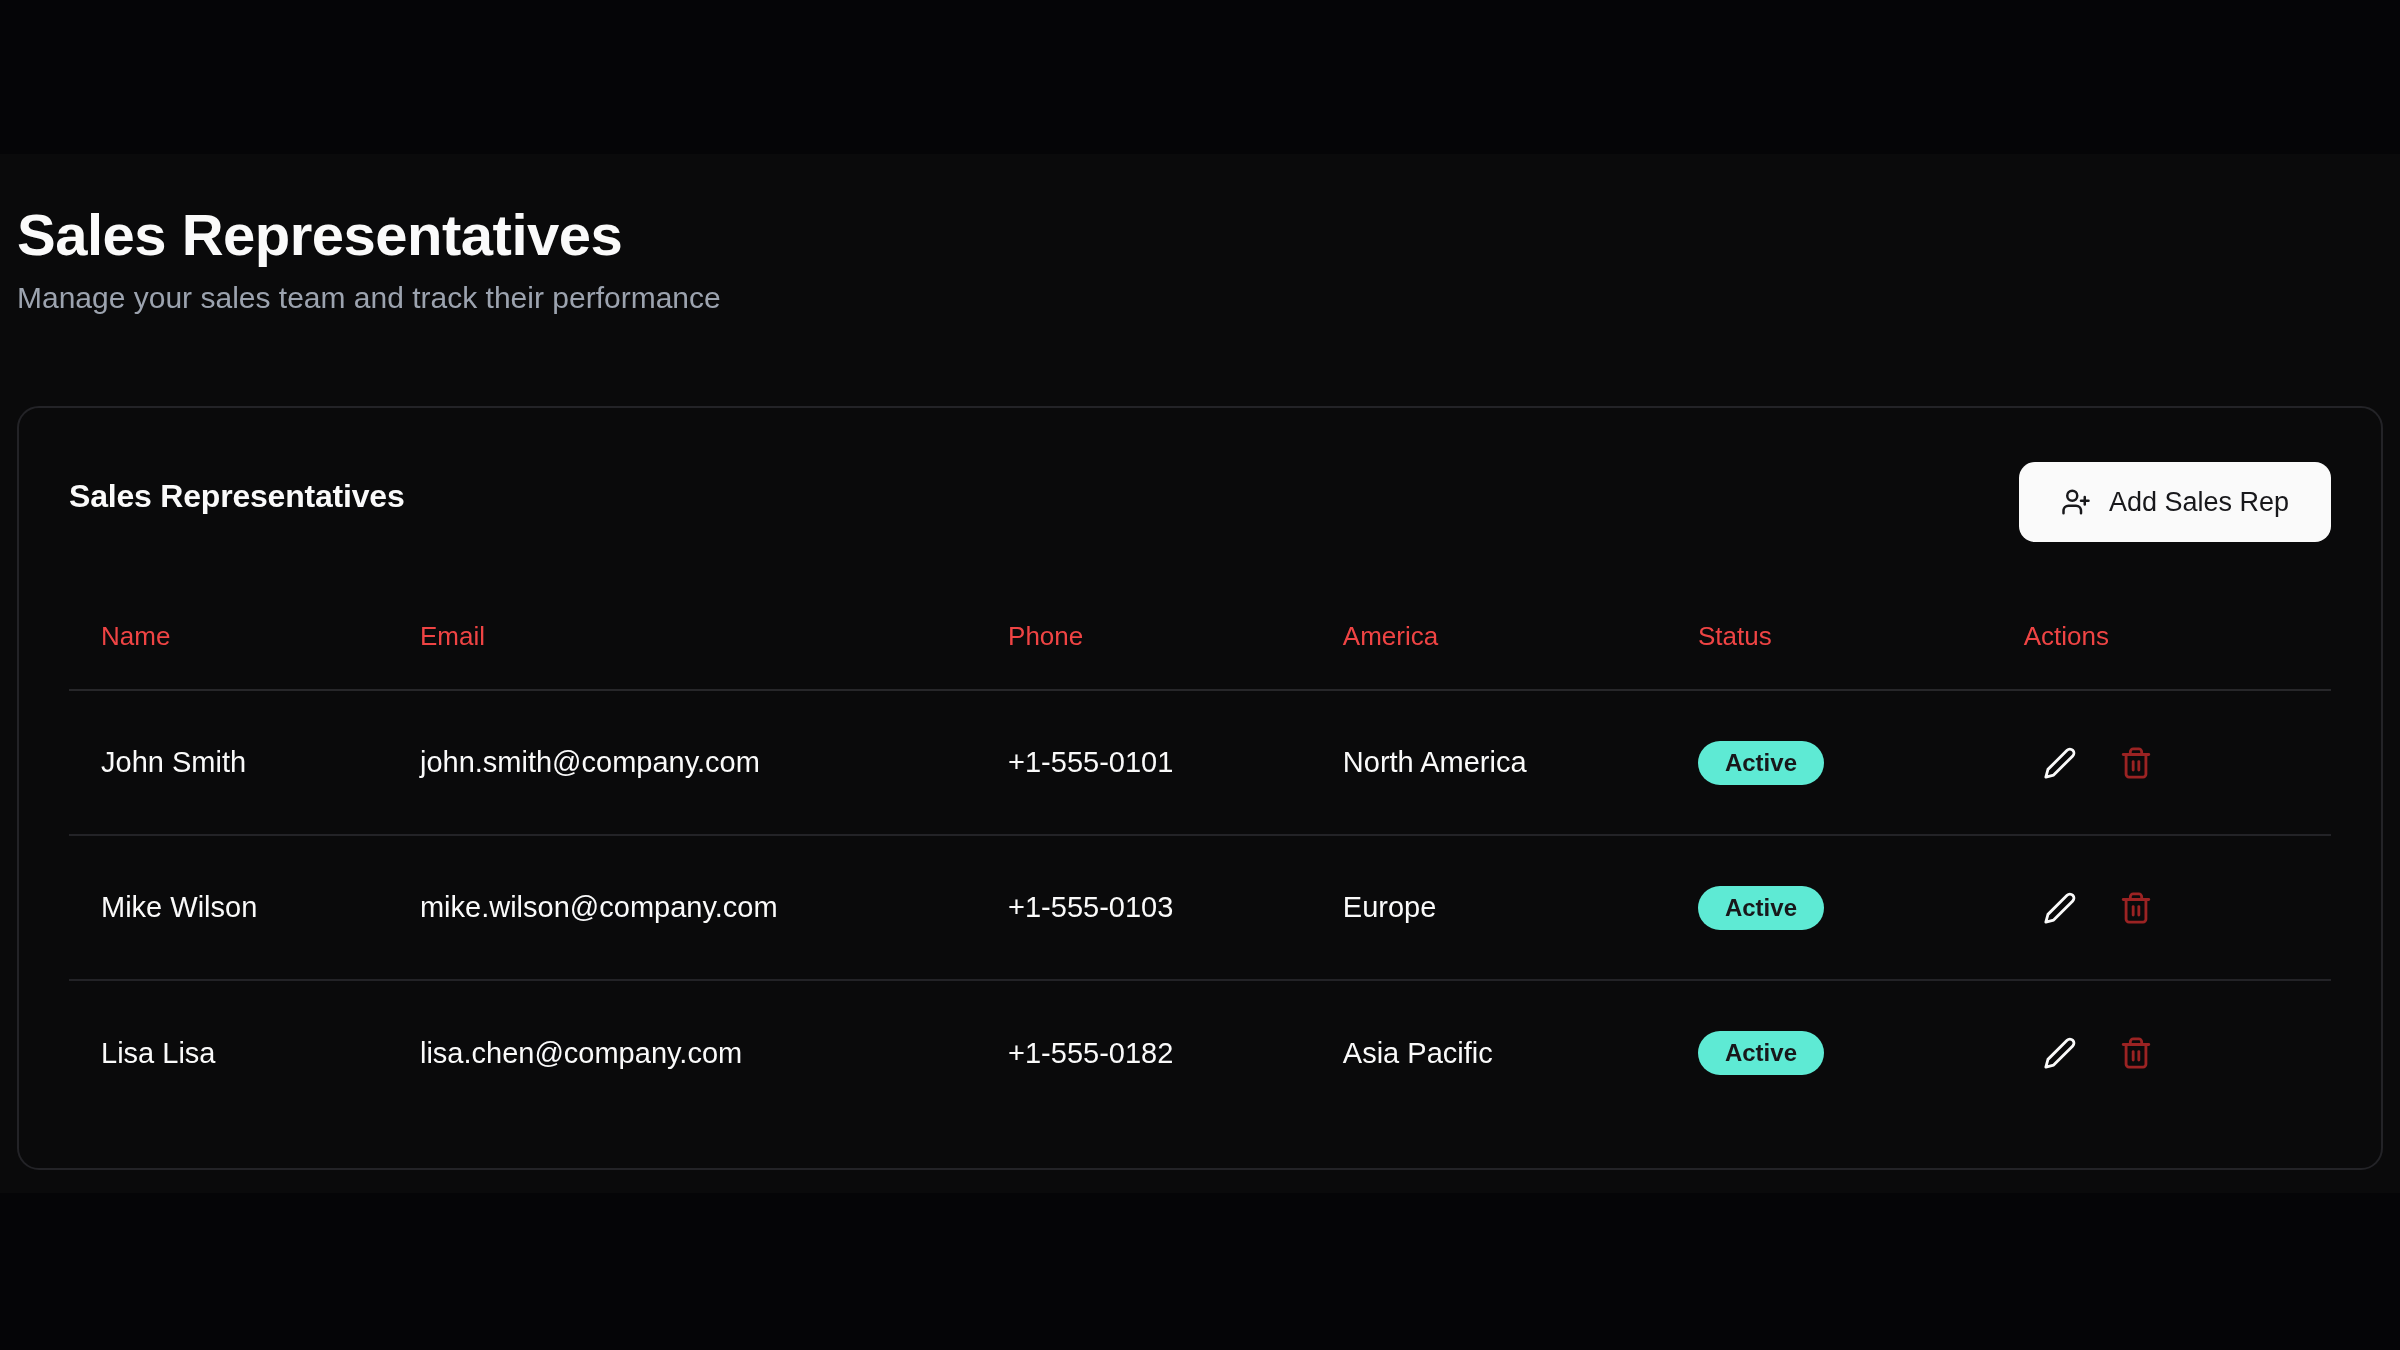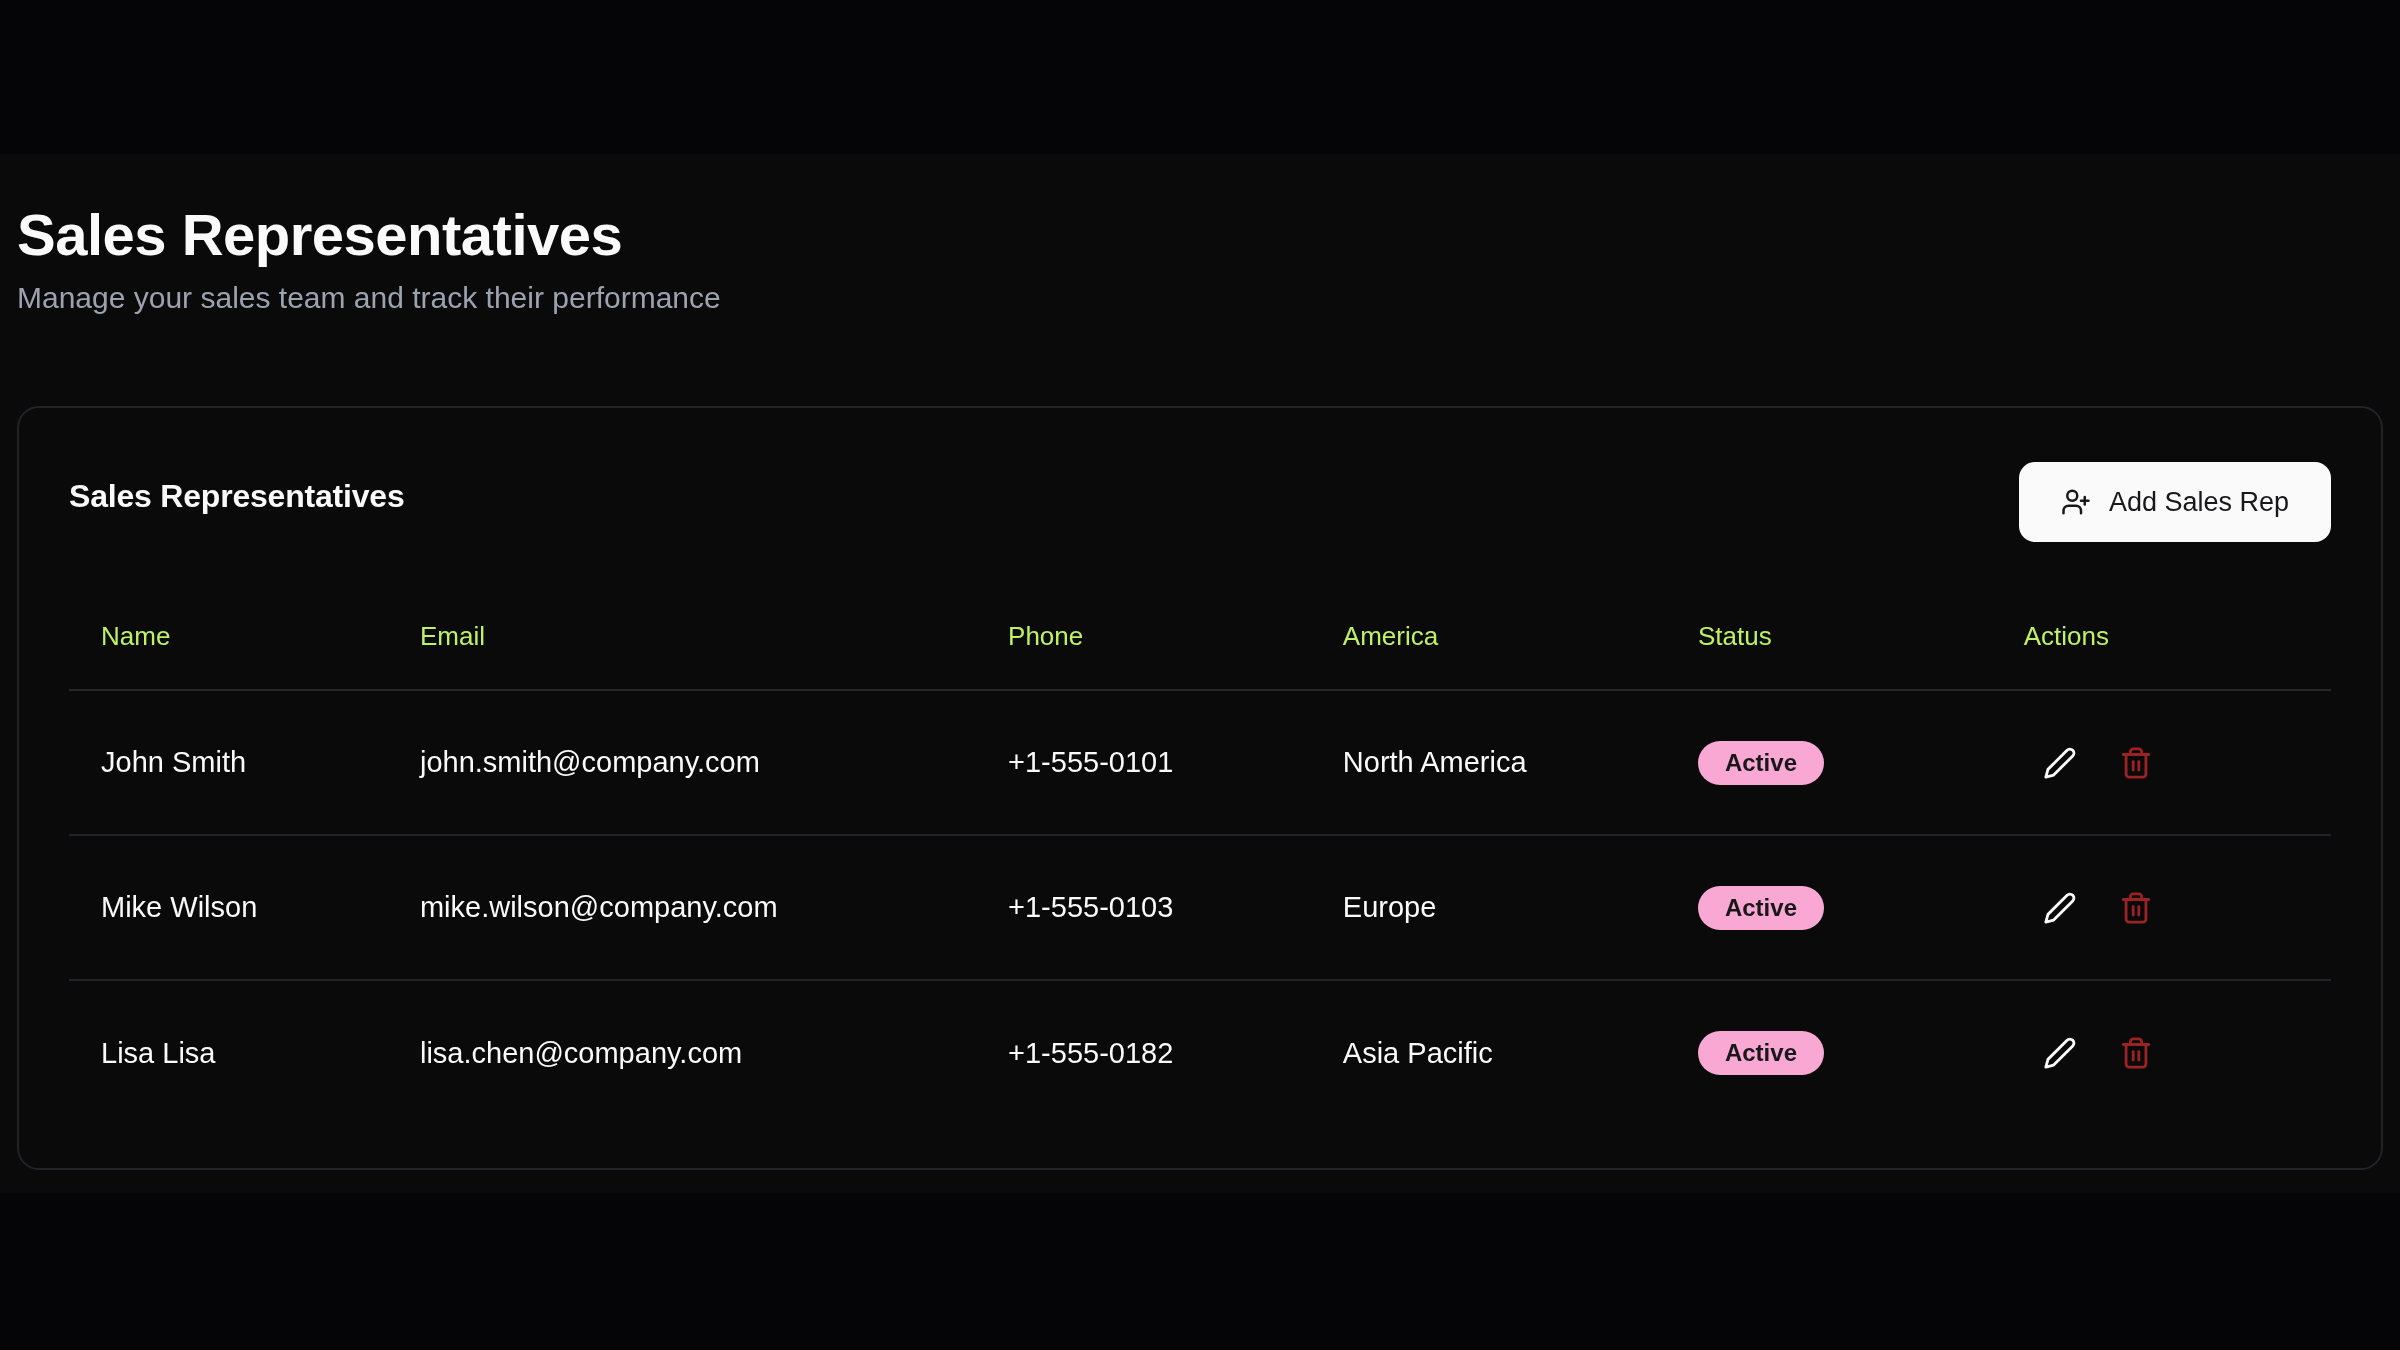--- a/index.html
+++ b/index.html
@@ -82,41 +82,41 @@
     border-collapse: collapse;
     table-layout: fixed;
   }
   thead th {
     height: 106px;
     text-align: left;
     vertical-align: middle;
     padding-left: 32px;
     font-size: 26px;
     font-weight: 500;
-    color: #bef264;
+    color: #ef4444;
     border-bottom: 2px solid #27272a;
   }
   tbody td {
     height: 145px;
     vertical-align: middle;
     padding-left: 32px;
     font-size: 29px;
     color: #fafafa;
     border-bottom: 2px solid #232327;
   }
   tbody tr:last-child td { border-bottom: none; }
   td.cell-name { font-weight: 500; }
   .badge {
     display: inline-flex;
     align-items: center;
     justify-content: center;
     height: 44px;
     padding: 0 27px;
     border-radius: 9999px;
-    background: #f9a8d4;
+    background: #5eead4;
     color: #18181b;
     font-size: 24px;
     font-weight: 600;
   }
   .actions-cell-inner {
     display: flex;
     align-items: center;
     gap: 20px;
     padding-left: 8px;
   }

